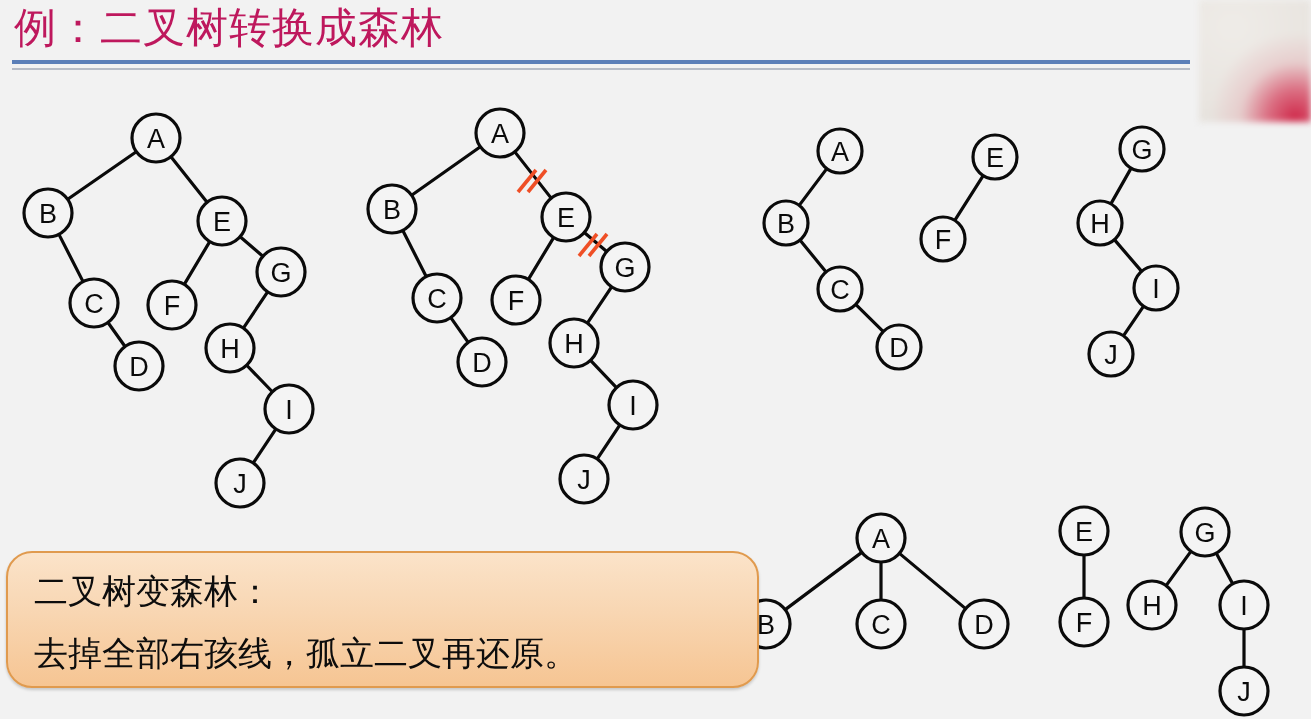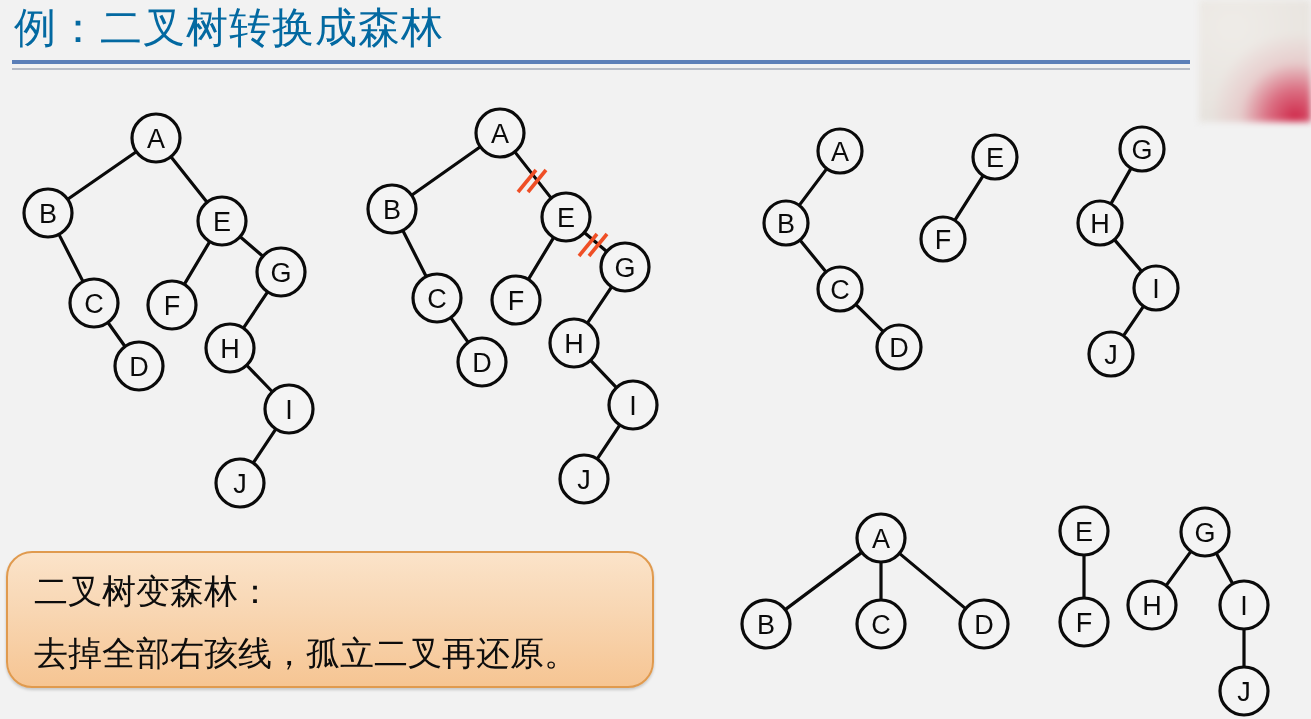--- a/index.html
+++ b/index.html
@@ -15,21 +15,21 @@
     overflow: hidden;
     font-family: "Liberation Sans", "DejaVu Sans", sans-serif;
   }
   
   #title-text {
     position: absolute;
     left: 14px;
     top: 2px;
     font-size: 42px;
     line-height: 52px;
-    color: #0369a1;
+    color: #be185d;
     letter-spacing: 1px;
     white-space: nowrap;
     font-weight: 400;
   }
   #title-rule-thick {
     position: absolute;
     left: 12px;
     top: 60px;
     width: 1178px;
     height: 4px;
@@ -53,21 +53,21 @@
     background:
       radial-gradient(circle at 86% 96%, rgba(206,28,64,0.92) 0%, rgba(214,62,92,0.70) 18%, rgba(226,150,160,0.30) 36%, rgba(235,232,228,0.04) 56%),
       radial-gradient(circle at 30% 22%, #efece8 0%, #e9e5e0 60%, #e2ded9 100%);
     filter: blur(3px);
   }
   
   #callout-box {
     position: absolute;
     left: 6px;
     top: 551px;
-    width: 648px;
+    width: 753px;
     height: 137px;
     border: 2px solid #e09a4e;
     border-radius: 26px;
     background: linear-gradient(to bottom, #fbe3c9 0%, #f8d6b2 45%, #f6c593 100%);
     box-sizing: border-box;
     box-shadow: 0 2px 3px rgba(0,0,0,0.18);
   }
   .callout-line {
     position: absolute;
     left: 26px;

